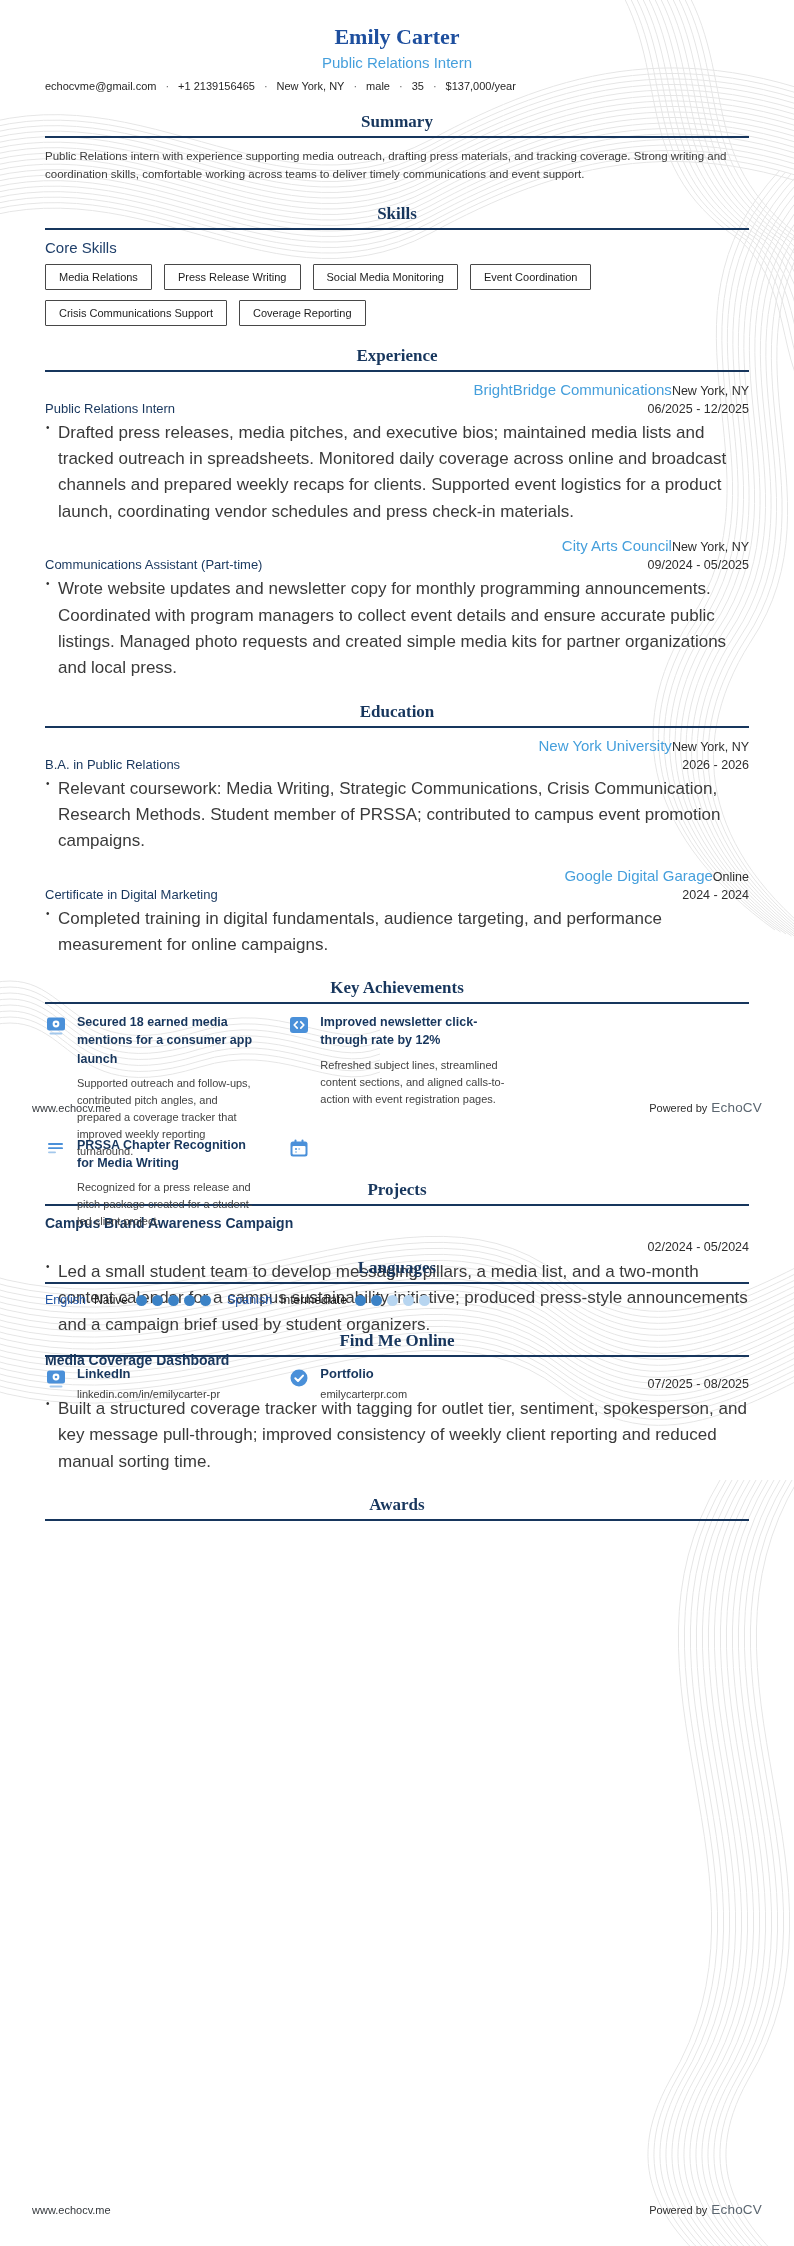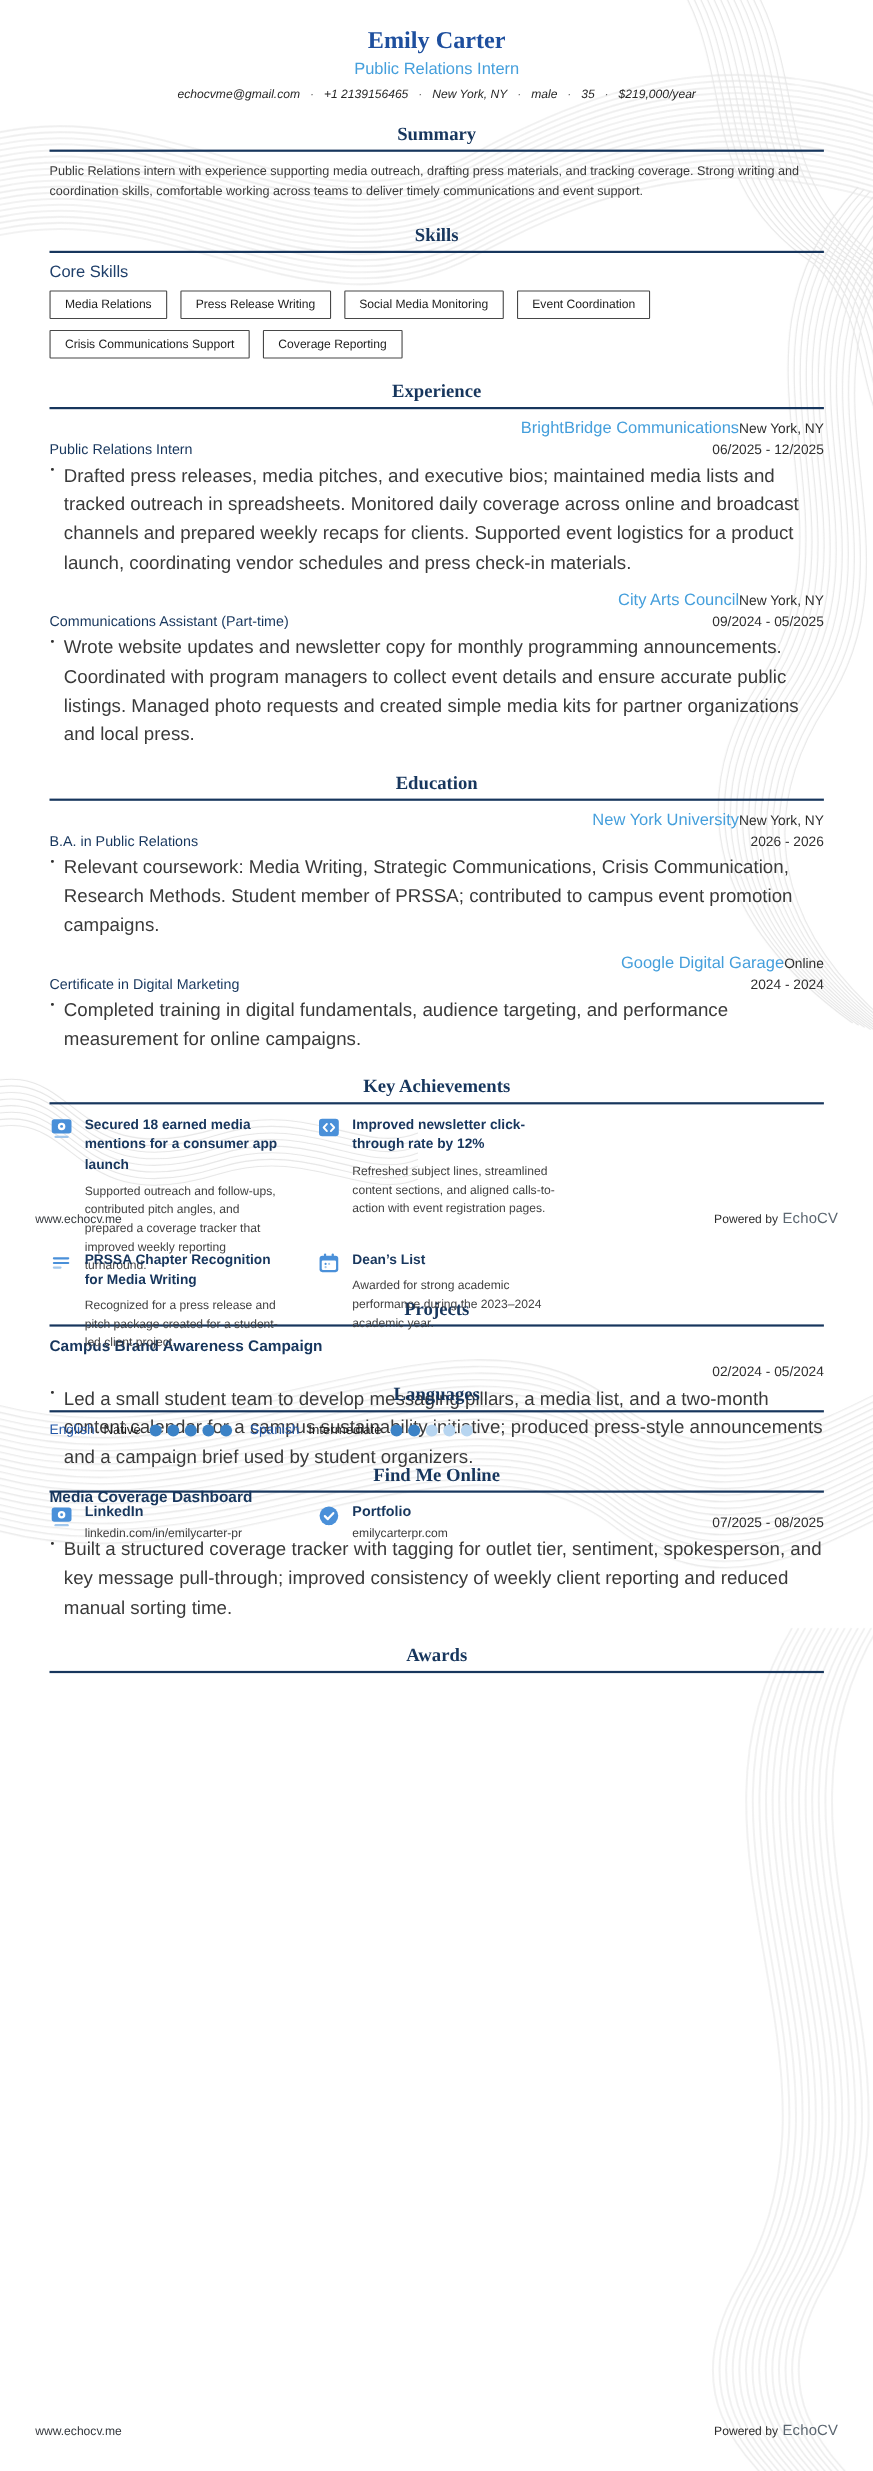--- a/index.html
+++ b/index.html
@@ -7,21 +7,21 @@
   #doc{position:relative;width:794px;height:2246px;overflow:hidden;background:#fff;}
   .bg{position:absolute;left:0;top:0;z-index:0;pointer-events:none;}
   .page{position:absolute;left:0;width:794px;height:1123px;z-index:1;}
   #page1{top:0;}
   #page2{top:1114px;}
   .content{position:relative;padding:0 45px;z-index:1;}
 
   
   .name{padding-top:24px;text-align:center;font-family:"Liberation Serif",serif;font-weight:700;font-size:22px;color:#1e4f9e;}
   .jobtitle{margin-top:4px;text-align:center;font-size:15px;color:#459fdc;}
-  .contact{margin-top:9px;display:flex;justify-content:center;align-items:baseline;font-size:11px;color:#272727;flex-wrap:wrap;font-style:italic;}
+  .contact{margin-top:9px;display:flex;align-items:baseline;font-size:11px;color:#272727;flex-wrap:wrap;}
   .contact span.ci{white-space:nowrap;}
   .contact span.ci:not(:last-child)::after{content:"·";margin:0 9px;color:#666;}
 
   
   .section{margin-top:20px;}
   .section-title{text-align:center;font-family:"Liberation Serif",serif;font-weight:700;font-size:17px;color:#17365d;}
   .section-rule{border:none;border-top:2px solid #17365d;margin:4px 0 9px 0;}
   .body-text{font-size:11.5px;line-height:1.6;color:#3a3a3a;margin:0;}
 
   
@@ -182,21 +182,21 @@
 
       <header>
         <div class="name">Emily Carter</div>
         <div class="jobtitle">Public Relations Intern</div>
         <div class="contact">
           <span class="ci">echocvme@gmail.com</span>
           <span class="ci">+1 2139156465</span>
           <span class="ci">New York, NY</span>
           <span class="ci">male</span>
           <span class="ci">35</span>
-          <span class="ci">$219,000/year</span>
+          <span class="ci">$137,000/year</span>
         </div>
       </header>
 
       <section class="section">
         <div class="section-title">Summary</div>
         <hr class="section-rule">
         <p class="body-text">Public Relations intern with experience supporting media outreach, drafting press materials, and tracking coverage. Strong writing and coordination skills, comfortable working across teams to deliver timely communications and event support.</p>
       </section>
 
       <section class="section">
@@ -364,24 +364,20 @@
         <div class="card">
           <svg class="icon" viewBox="0 0 22 22">
             <rect x="2.5" y="4.5" width="17" height="15" rx="2.5" fill="#4a90d9"></rect>
             <rect x="6.5" y="2.5" width="2" height="4" rx="1" fill="#4a90d9"></rect>
             <rect x="13.5" y="2.5" width="2" height="4" rx="1" fill="#4a90d9"></rect>
             <rect x="4.5" y="9" width="13" height="8.5" rx="1" fill="#ffffff"></rect>
             <circle cx="8" cy="12" r="1" fill="#4a90d9"></circle>
             <circle cx="11.2" cy="12" r="1" fill="#a3c8ec"></circle>
             <circle cx="8" cy="15" r="1" fill="#a3c8ec"></circle>
           </svg>
-          <div>
-            <div class="card-title">Dean’s List</div>
-            <div class="card-text">Awarded for strong academic performance during the 2023–2024 academic year.</div>
-          </div>
         </div>
         <div></div>
       </div>
 
       <section class="section" style="margin-top:28px;">
         <div class="section-title">Languages</div>
         <hr class="section-rule">
         <div class="grid4">
           <div class="lang">
             <span class="lang-name">English</span>

